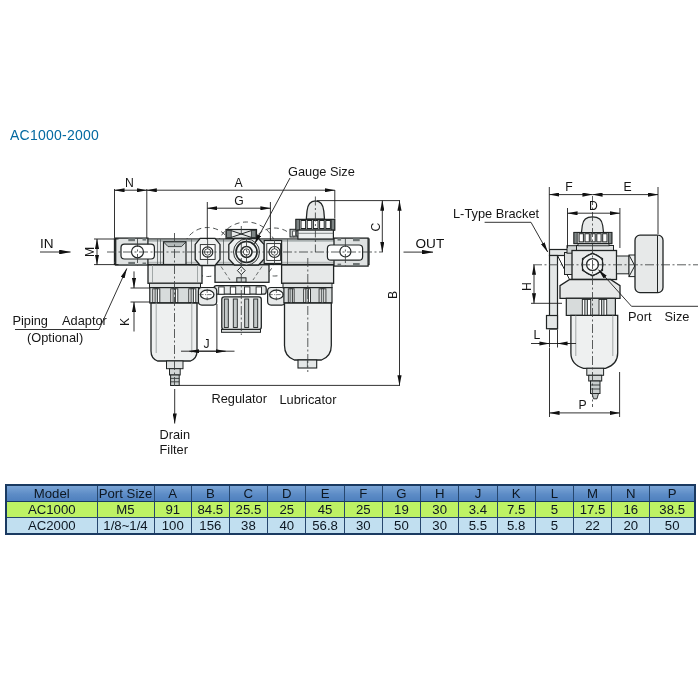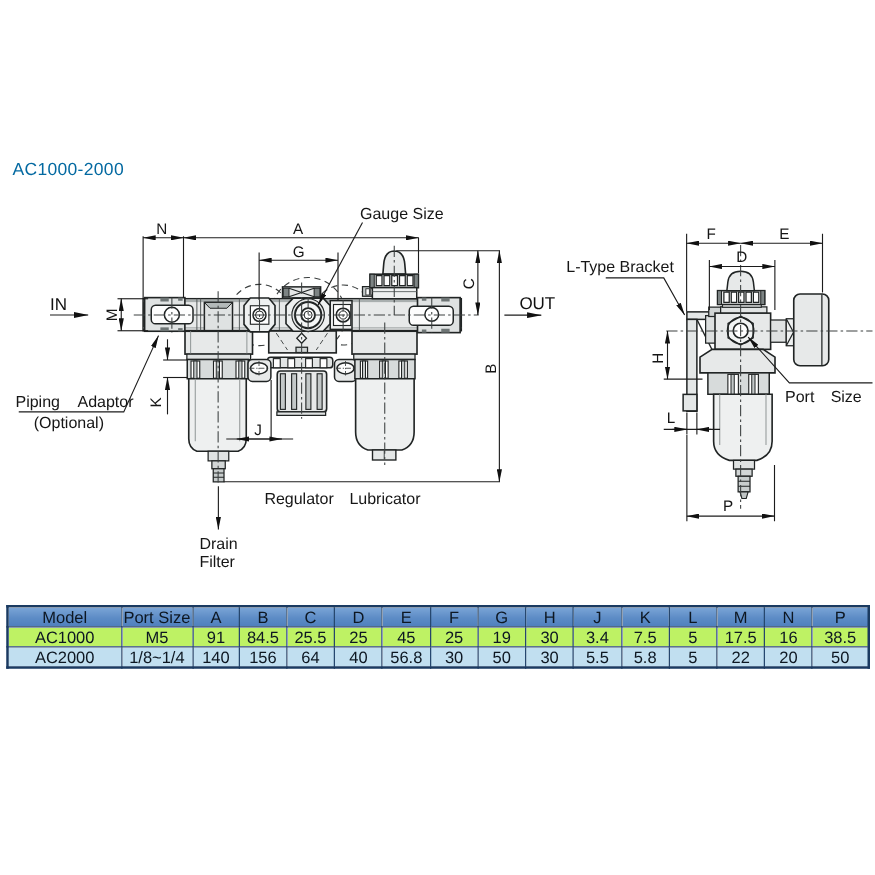--- a/index.html
+++ b/index.html
@@ -405,23 +405,23 @@
         <td>3.4</td>
         <td>7.5</td>
         <td>5</td>
         <td>17.5</td>
         <td>16</td>
         <td>38.5</td>
       </tr>
 <tr class="alt">
         <td>AC2000</td>
         <td>1/8~1/4</td>
-        <td>140</td>
+        <td>100</td>
         <td>156</td>
-        <td>64</td>
+        <td>38</td>
         <td>40</td>
         <td>56.8</td>
         <td>30</td>
         <td>50</td>
         <td>30</td>
         <td>5.5</td>
         <td>5.8</td>
         <td>5</td>
         <td>22</td>
         <td>20</td>

